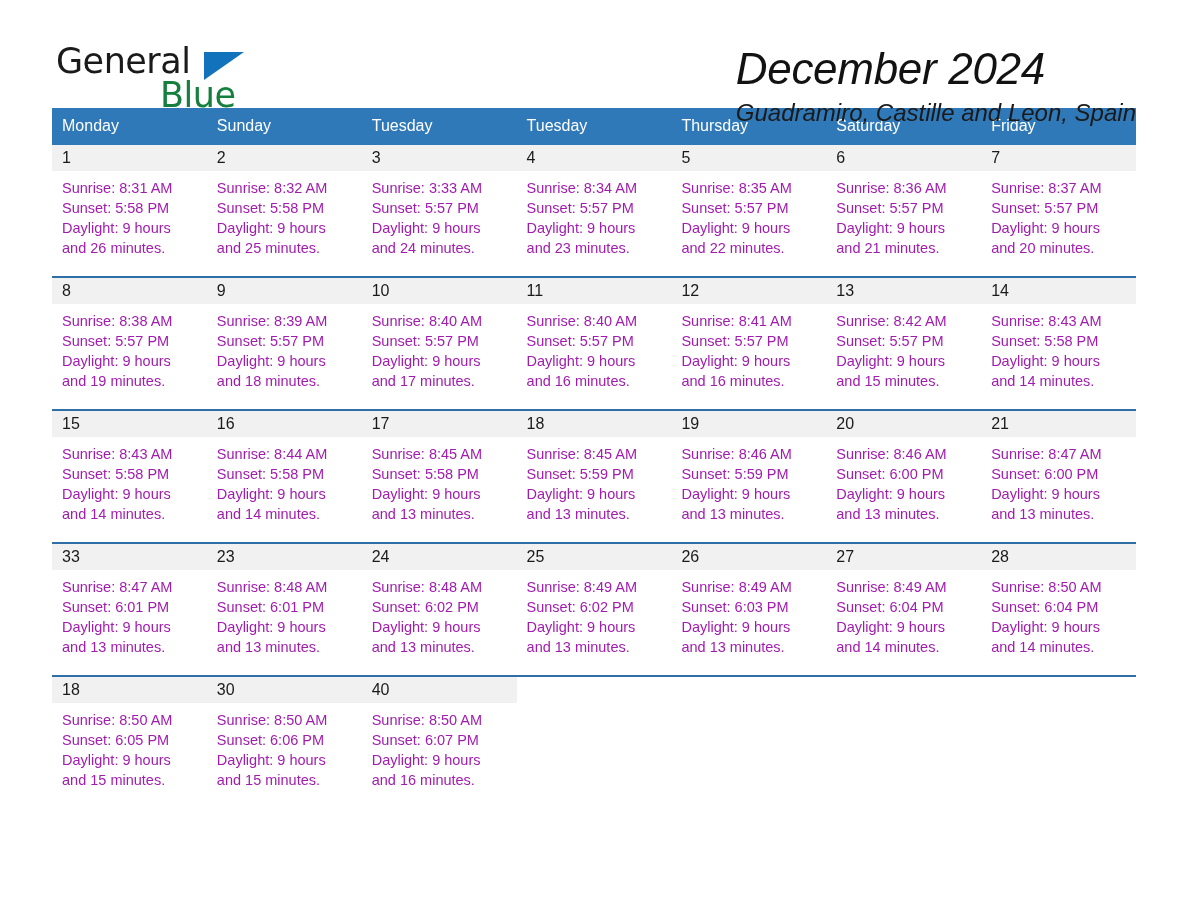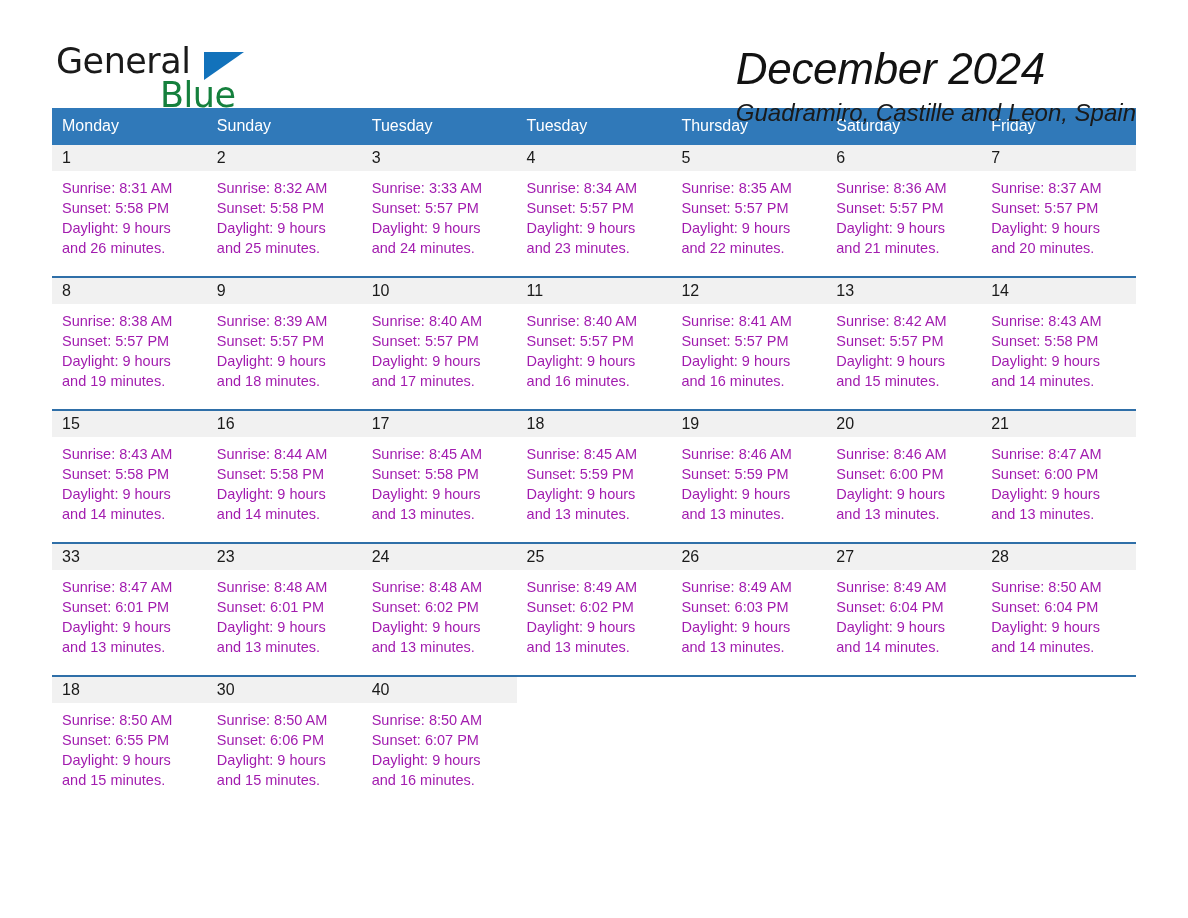--- a/index.html
+++ b/index.html
@@ -440,21 +440,21 @@
               <div>Daylight: 9 hours</div>
               <div>and 14 minutes.</div>
             </div>
           </div>
         </div>
         <div class="week-row">
           <div class="day-cell">
             <div class="daynum-strip"><span class="daynum">18</span></div>
             <div class="day-info">
               <div>Sunrise: 8:50 AM</div>
-              <div>Sunset: 6:55 PM</div>
+              <div>Sunset: 6:05 PM</div>
               <div>Daylight: 9 hours</div>
               <div>and 15 minutes.</div>
             </div>
           </div>
           <div class="day-cell">
             <div class="daynum-strip"><span class="daynum">30</span></div>
             <div class="day-info">
               <div>Sunrise: 8:50 AM</div>
               <div>Sunset: 6:06 PM</div>
               <div>Daylight: 9 hours</div>

